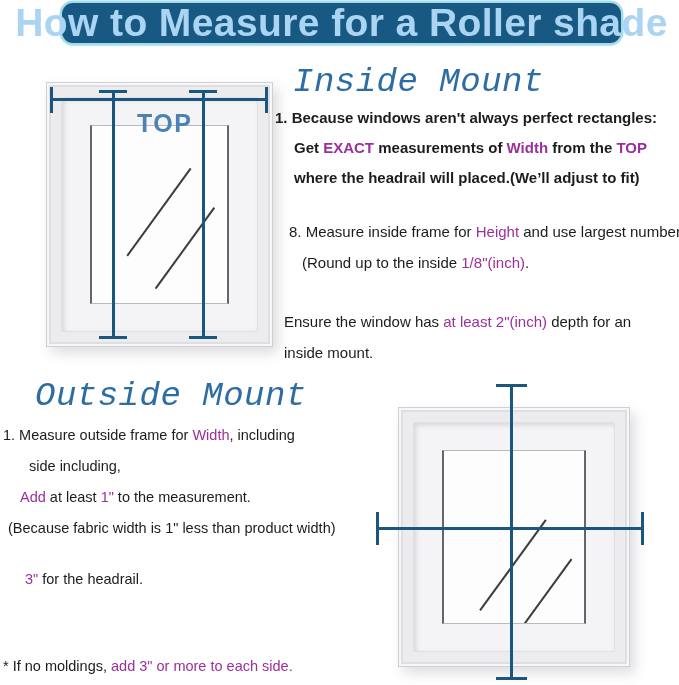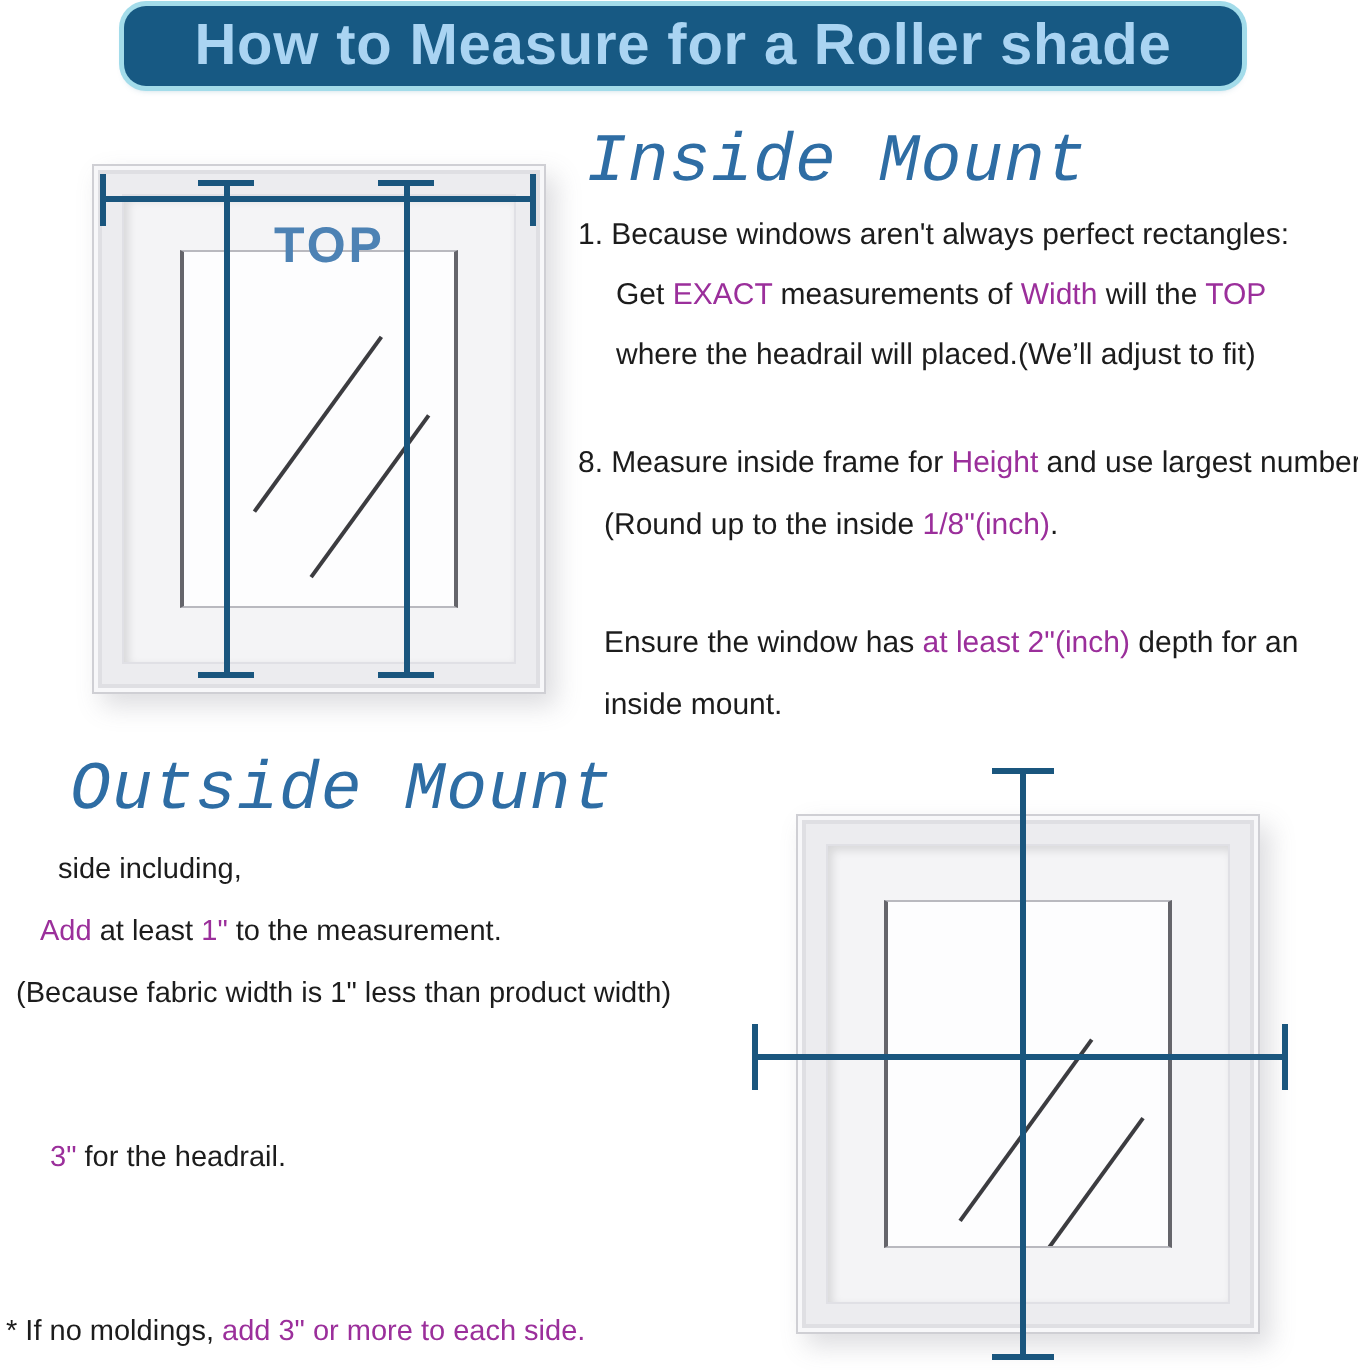--- a/index.html
+++ b/index.html
@@ -22,21 +22,21 @@
   .abs{position:absolute;}
 
   
   #banner{
     left:62px;top:3px;width:559px;height:40px;
     background:var(--banner-bg);
     border-radius:11px;
     box-shadow:0 0 0 2.5px var(--banner-glow),0 2px 3px rgba(60,130,160,.35);
     display:flex;align-items:center;justify-content:center;
     color:var(--banner-text);
-    font-size:29px;font-weight:bold;letter-spacing:.4px;
+    font-size:39px;font-weight:bold;letter-spacing:.4px;
     white-space:nowrap;
   }
 
   
   .sec-heading{
     font-family:Liberation Mono, monospace;
     font-style:italic;font-size:34px;color:var(--heading-blue);
     white-space:nowrap;letter-spacing:.5px;
   }
 
@@ -106,39 +106,40 @@
   <div class="mline" style="left:59px;top:15px;width:28px;height:3px;"></div>
   <div class="mline" style="left:59px;top:261px;width:28px;height:3px;"></div>
   <div class="mline" style="left:162px;top:17px;width:3px;height:247px;"></div>
   <div class="mline" style="left:149px;top:15px;width:28px;height:3px;"></div>
   <div class="mline" style="left:149px;top:261px;width:28px;height:3px;"></div>
   <div class="top-label" style="left:97px;top:34px;"><span>TOP</span></div>
 </div>
 
 <div class="abs sec-heading" style="left:293px;top:63px;">Inside Mount</div>
 
-<div class="abs tblock rcol" style="left:289px;top:103px;">
+<div class="abs tblock rcol" style="left:275px;top:103px;font-weight:bold;">
   <span class="ln"><span>1. Because windows aren't always perfect rectangles:</span></span>
-  <span class="ln ind19"><span>Get </span><span class="pp">EXACT</span><span> measurements of </span><span class="pp">Width</span><span> will the </span><span class="pp">TOP</span></span>
+  <span class="ln ind19"><span>Get </span><span class="pp">EXACT</span><span> measurements of </span><span class="pp">Width</span><span> from the </span><span class="pp">TOP</span></span>
   <span class="ln ind19"><span>where the headrail will placed.(We’ll adjust to fit)</span></span>
 </div>
 
 <div class="abs tblock rcol" style="left:289px;top:216px;line-height:31px;">
   <span class="ln"><span>8. Measure inside frame for </span><span class="pp">Height</span><span> and use largest number</span></span>
   <span class="ln ind13"><span>(Round up to the inside </span><span class="pp">1/8"(inch)</span><span>.</span></span>
 </div>
 
-<div class="abs tblock rcol" style="left:302px;top:306px;line-height:31px;">
+<div class="abs tblock rcol" style="left:284px;top:306px;line-height:31px;">
   <span class="ln"><span>Ensure the window has </span><span class="pp">at least 2"(inch)</span><span> depth for an</span></span>
   <span class="ln"><span>inside mount.</span></span>
 </div>
 
 <div class="abs sec-heading" style="left:3px;top:377px;margin-left:32px;">Outside Mount</div>
 
 <div class="abs tblock lcol" style="left:3px;top:420px;">
+  <span class="ln"><span>1. Measure outside frame for </span><span class="pp">Width</span><span>, including</span></span>
   <span class="ln ind26"><span>side including,</span></span>
   <span class="ln ind17"><span class="pp">Add</span><span> at least </span><span class="pp">1"</span><span> to the measurement.</span></span>
   <span class="ln ind5"><span>(Because fabric width is 1" less than product width)</span></span>
 </div>
 
 <div class="abs tblock lcol" style="left:3px;top:563px;line-height:33px;">
   <span class="ln ind22"><span class="pp">3"</span><span> for the headrail.</span></span>
 </div>
 
 <div class="abs tblock lcol" style="left:3px;top:655px;line-height:22px;">

